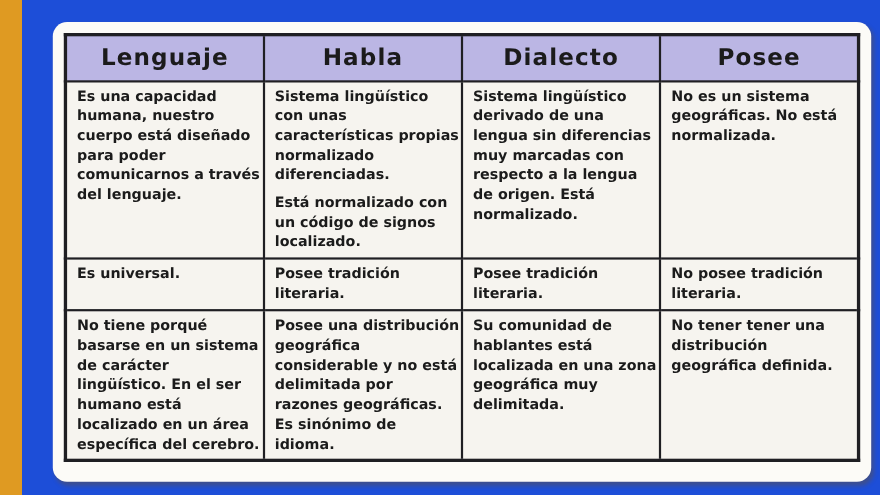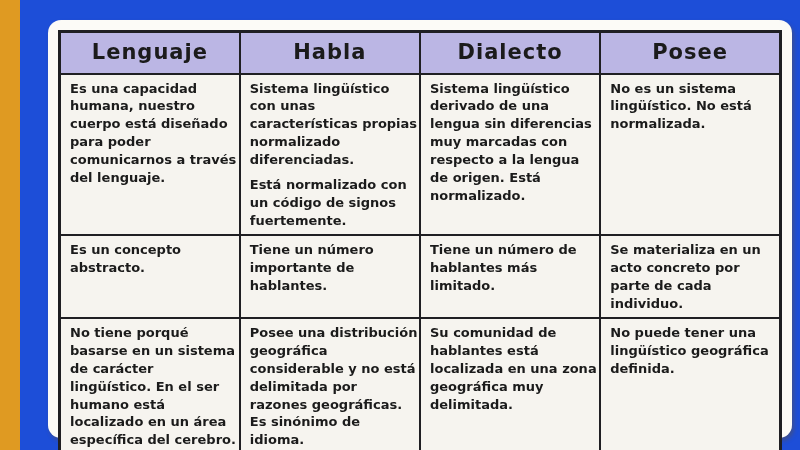--- a/index.html
+++ b/index.html
@@ -83,53 +83,53 @@
           <th>Posee</th>
         </tr>
       </thead>
       <tbody>
         <tr class="r1">
           <td>
             <p>Es una capacidad humana, nuestro cuerpo está diseñado para poder comunicarnos a través del lenguaje.</p>
           </td>
           <td>
             <p>Sistema lingüístico con unas características propias normalizado diferenciadas.</p>
-            <p>Está normalizado con un código de signos fuertemente.</p>
+            <p>Está normalizado con un código de signos localizado.</p>
           </td>
           <td>
             <p>Sistema lingüístico derivado de una lengua sin diferencias muy marcadas con respecto a la lengua de origen. Está normalizado.</p>
           </td>
           <td>
-            <p>No es un sistema lingüístico. No está normalizada.</p>
+            <p>No es un sistema geográficas. No está normalizada.</p>
           </td>
         </tr>
-        <tr class="r3">
+        <tr class="r2">
           <td>
-            <p>Es un concepto abstracto.</p>
+            <p>Es universal.</p>
           </td>
           <td>
-            <p>Tiene un número importante de hablantes.</p>
+            <p>Posee tradición literaria.</p>
           </td>
           <td>
-            <p>Tiene un número de hablantes más limitado.</p>
+            <p>Posee tradición literaria.</p>
           </td>
           <td>
-            <p>Se materializa en un acto concreto por parte de cada individuo.</p>
+            <p>No posee tradición literaria.</p>
           </td>
         </tr>
         <tr class="r4">
           <td>
             <p>No tiene porqué basarse en un sistema de carácter lingüístico. En el ser humano está localizado en un área específica del cerebro.</p>
           </td>
           <td>
             <p>Posee una distribución geográfica considerable y no está delimitada por razones geográficas. Es sinónimo de idioma.</p>
           </td>
           <td>
             <p>Su comunidad de hablantes está localizada en una zona geográfica muy delimitada.</p>
           </td>
           <td>
-            <p>No puede tener una lingüístico geográfica definida.</p>
+            <p>No tener tener una distribución geográfica definida.</p>
           </td>
         </tr>
       </tbody>
     </table>
   </div>
 </div>
 
 </body></html>

